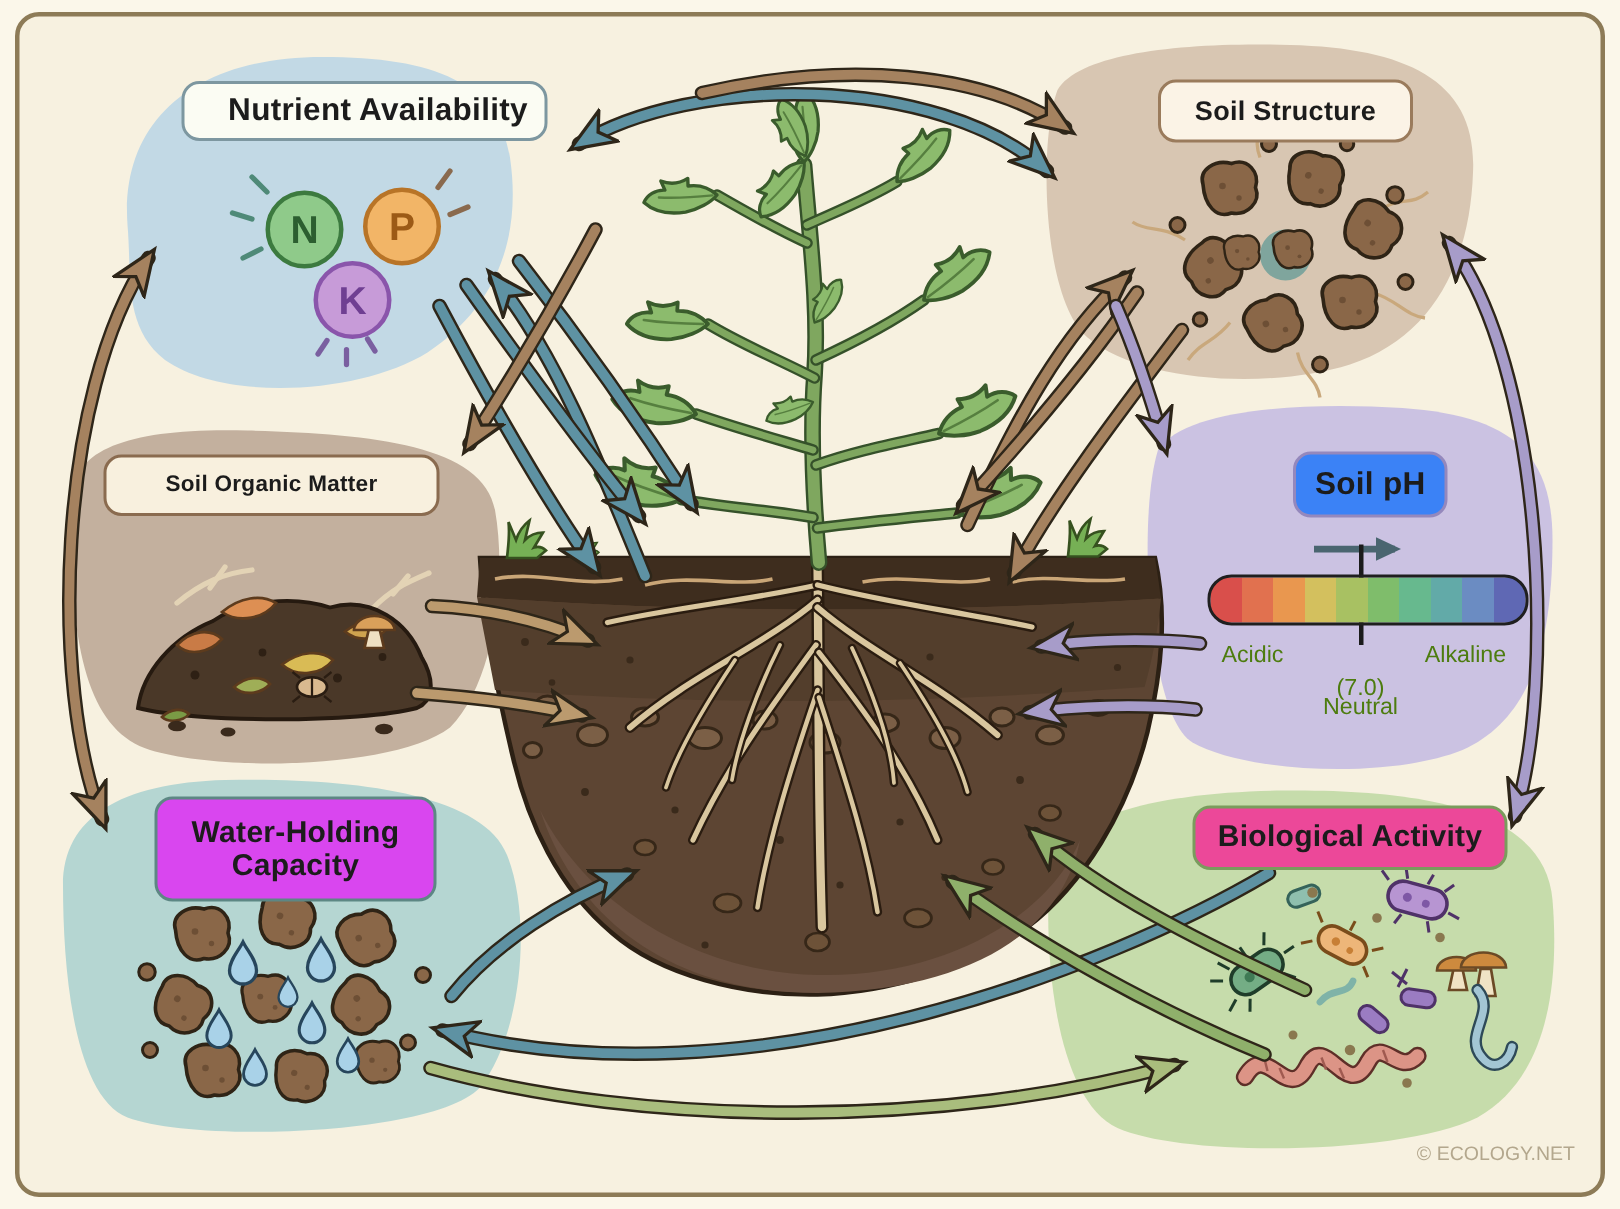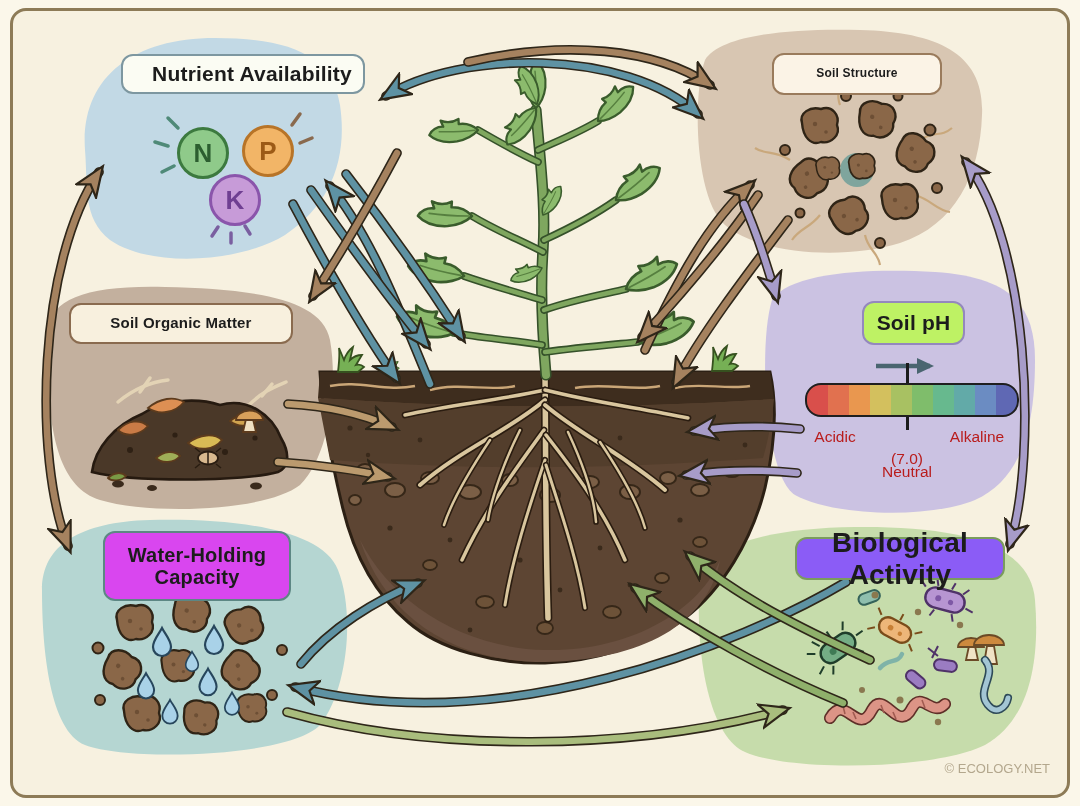--- a/index.html
+++ b/index.html
@@ -3,36 +3,36 @@
 <meta charset="utf-8">
 <style>
   html,body{margin:0;padding:0;background:#fbf7ea;font-family:"Liberation Sans",sans-serif;}
   #stage{position:relative;width:1080px;height:806px;background:#fbf7ea;overflow:hidden;}
   #frame{position:absolute;left:10px;top:8px;right:10px;bottom:8px;background:#f7f1e0;
          border:3px solid #8d7b57;border-radius:16px;}
   svg.canvas{position:absolute;left:0;top:0;width:1080px;height:806px;}
   .pill{position:absolute;display:flex;align-items:center;justify-content:center;text-align:center;
         font-weight:bold;color:#1c1c1c;border-radius:12px;line-height:1.12;letter-spacing:.2px;}
   .pill-nutrient{left:121px;top:54px;width:222px;height:36px;font-size:21px;background:#fbfcf3;border:2.5px solid #7d97a0;padding-left:18px;}
-  .pill-structure{left:772px;top:53px;width:166px;height:38px;font-size:12px;background:#fbf3e6;border:2.5px solid #9a7b5c;}
+  .pill-structure{left:772px;top:53px;width:166px;height:38px;font-size:18px;background:#fbf3e6;border:2.5px solid #9a7b5c;}
   .pill-organic{left:69px;top:303px;width:220px;height:37px;font-size:15px;background:#f8f0de;border:2.5px solid #8a6b4f;}
-  .pill-ph{left:862px;top:301px;width:99px;height:40px;font-size:21px;background:#bef264;border:2.5px solid #9488bd;}
+  .pill-ph{left:862px;top:301px;width:99px;height:40px;font-size:21px;background:#3b82f6;border:2.5px solid #9488bd;}
   .pill-water{left:103px;top:531px;width:172px;height:66px;font-size:20px;background:#d946ef;border:2.5px solid #5d8784;padding:0 6px;}
-  .pill-bio{left:795px;top:537px;width:206px;height:39px;font-size:28px;background:#8b5cf6;border:2.5px solid #7a9c5d;}
+  .pill-bio{left:795px;top:537px;width:206px;height:39px;font-size:20px;background:#ec4899;border:2.5px solid #7a9c5d;}
   .npk{position:absolute;width:46px;height:46px;border-radius:50%;display:flex;align-items:center;justify-content:center;
        font-weight:bold;font-size:26px;}
   .npk-n{left:177px;top:127px;background:#8fca8a;border:3px solid #3c7a3f;color:#2c5e30;}
   .npk-p{left:242px;top:125px;background:#f2b567;border:3px solid #b87427;color:#9c5a16;}
   .npk-k{left:209px;top:174px;background:#c79bd8;border:3px solid #8a55ab;color:#6f3f92;}
   .ph-bar{position:absolute;left:805px;top:383px;width:210px;height:30px;border-radius:16px;border:2.5px solid #1f1f1f;
     background:linear-gradient(to right,
       #d94f4b 0 10%, #e1714f 10% 20%, #e9974f 20% 30%, #d3c05e 30% 40%, #a8c162 40% 50%,
       #7fbd6b 50% 60%, #67b98e 60% 70%, #62aaa8 70% 80%, #6b8cc2 80% 90%, #5f68b4 90% 100%);}
   .ph-tick{position:absolute;left:906px;top:363px;width:3px;height:67px;background:#1b1b1b;}
-  .ph-label{position:absolute;top:428px;font-size:15.5px;color:#b91c1c;text-align:center;}
+  .ph-label{position:absolute;top:428px;font-size:15.5px;color:#4d7c0f;text-align:center;}
   .ph-acidic{left:795px;width:80px;}
   .ph-neutral{left:865px;width:84px;margin-top:35px;}
   .ph-70{left:865px;top:450px;width:84px;}
   .ph-alkaline{left:933px;width:88px;}
   .watermark{position:absolute;left:900px;top:761px;width:150px;text-align:right;font-size:13px;color:#b3a78d;}
   .arrow{fill:none;stroke-width:6.5;stroke-linecap:round;}
   .teal{stroke:#5e92a3}.brown{stroke:#a5825f}.tan{stroke:#bb9a6e}
   .purple{stroke:#a79cc9}.green{stroke:#8fb06b}.olive{stroke:#a9bd7d}
 </style>
 </head>

